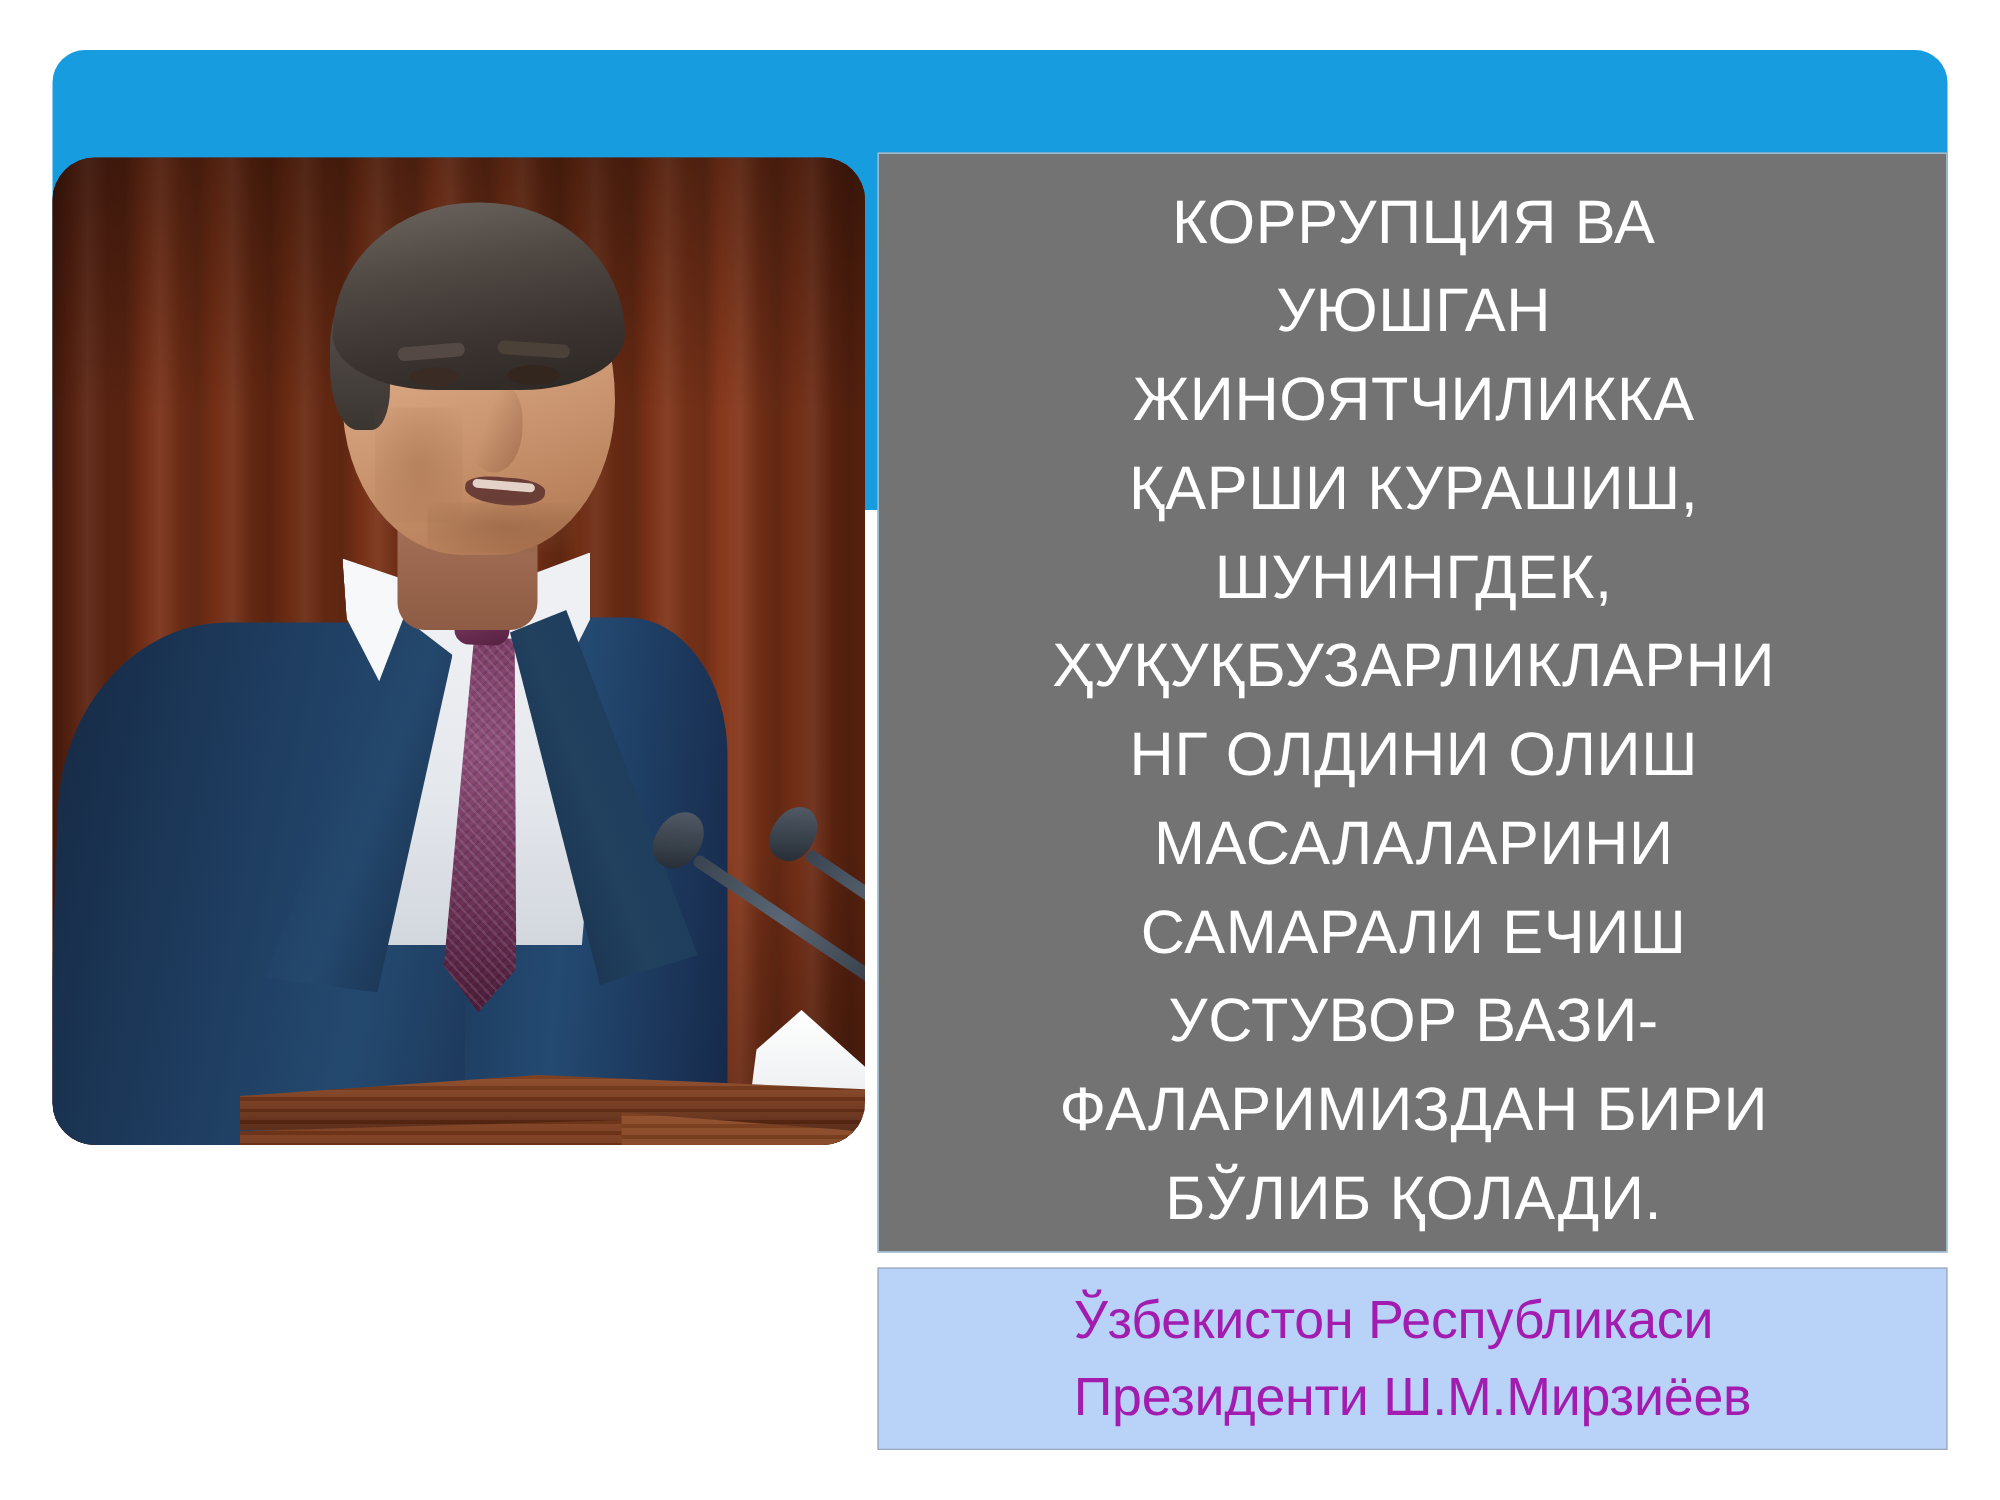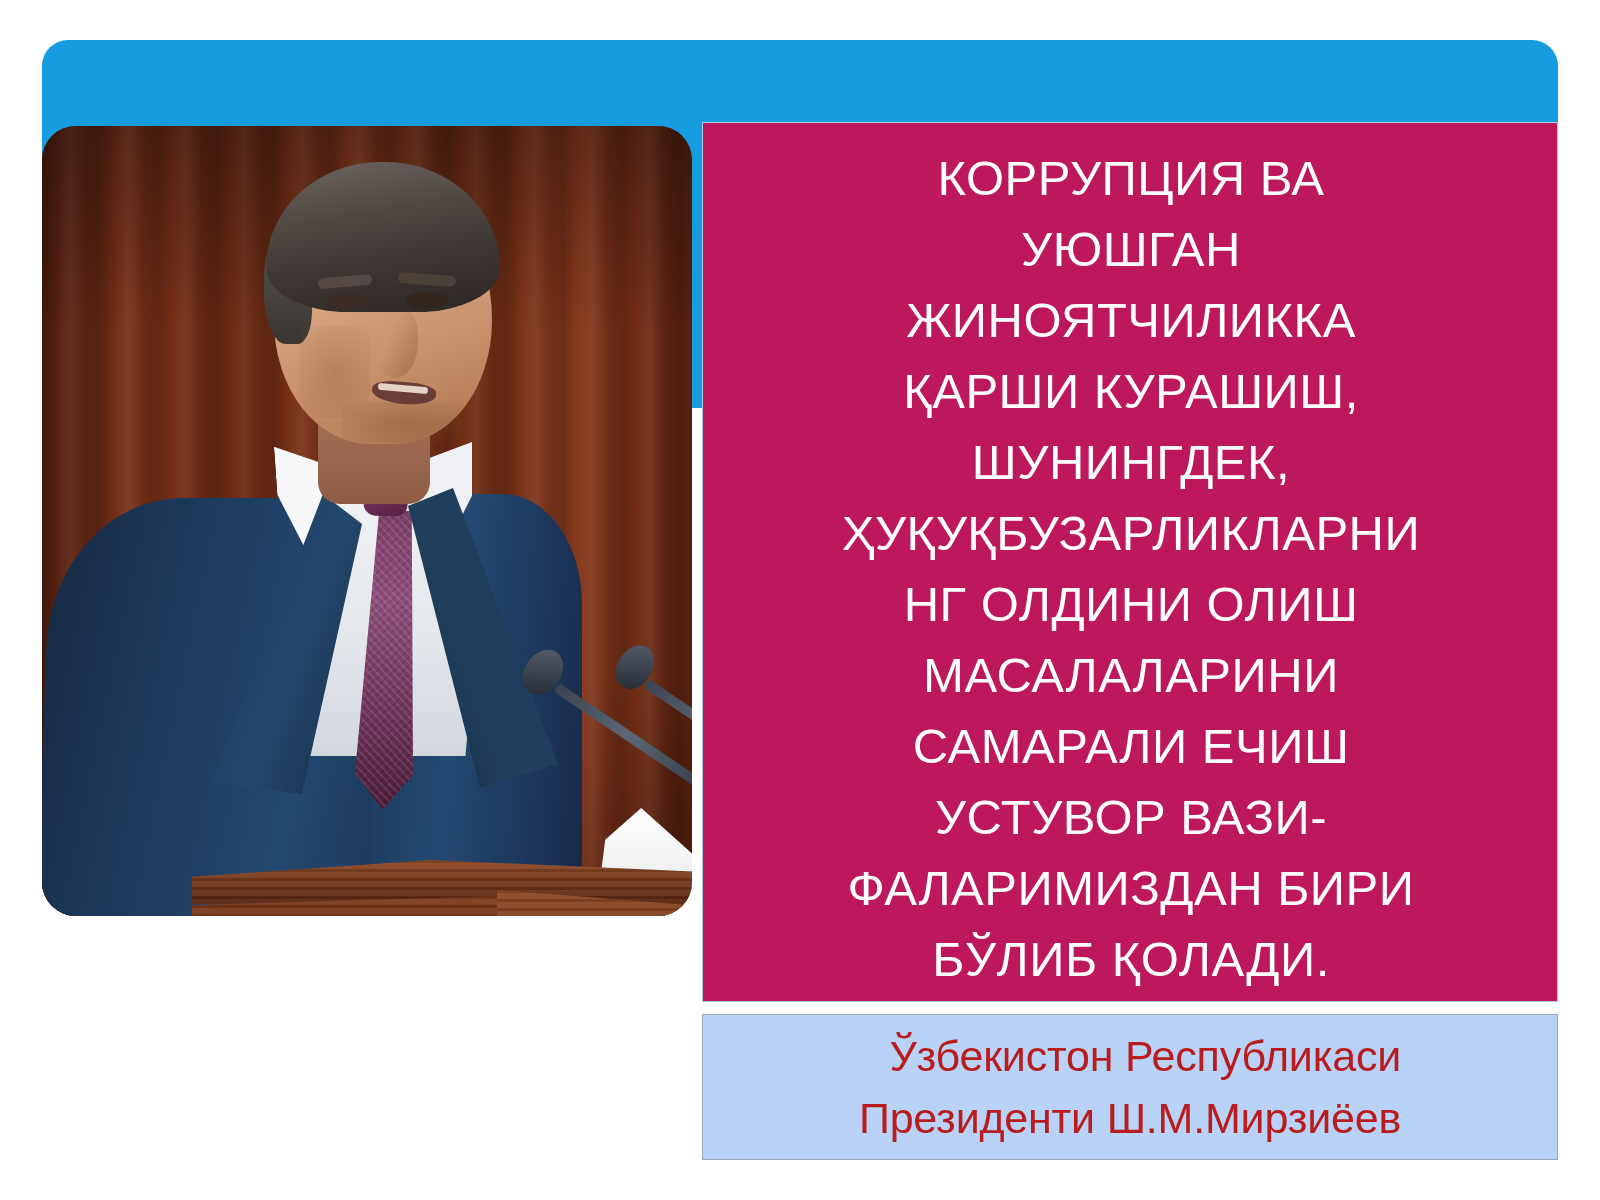--- a/index.html
+++ b/index.html
@@ -361,21 +361,21 @@
       rgba(0,0,0,0.10) 0 3px, rgba(255,255,255,0.05) 3px 9px);
   }
 
   
   #quote-panel {
     position: absolute;
     left: 702px;
     top: 122px;
     width: 856px;
     height: 880px;
-    background: #be185d;
+    background: #737373;
     border: 1px solid #a9cfea;
     box-sizing: border-box;
     overflow: hidden;
   }
   #quote-text {
     position: absolute;
     left: 0;
     top: 20px;
     width: 856px;
     text-align: center;
@@ -396,25 +396,25 @@
     width: 856px;
     height: 146px;
     background: #B9D2F8;
     border: 1px solid #9aa6bb;
     box-sizing: border-box;
     display: flex;
     align-items: center;
     justify-content: center;
   }
   #caption-text {
-    color: #b91c1c;
+    color: #a21caf;
     font-family: "Liberation Sans", sans-serif;
     font-size: 43px;
     line-height: 62px;
-    text-align: right;
+    text-align: left;
     white-space: pre-line;
     letter-spacing: -0.2px;
   }
 </style>
 </head>
 <body>
 
 <div id="slide">
 
   <div id="blue-band"></div>

